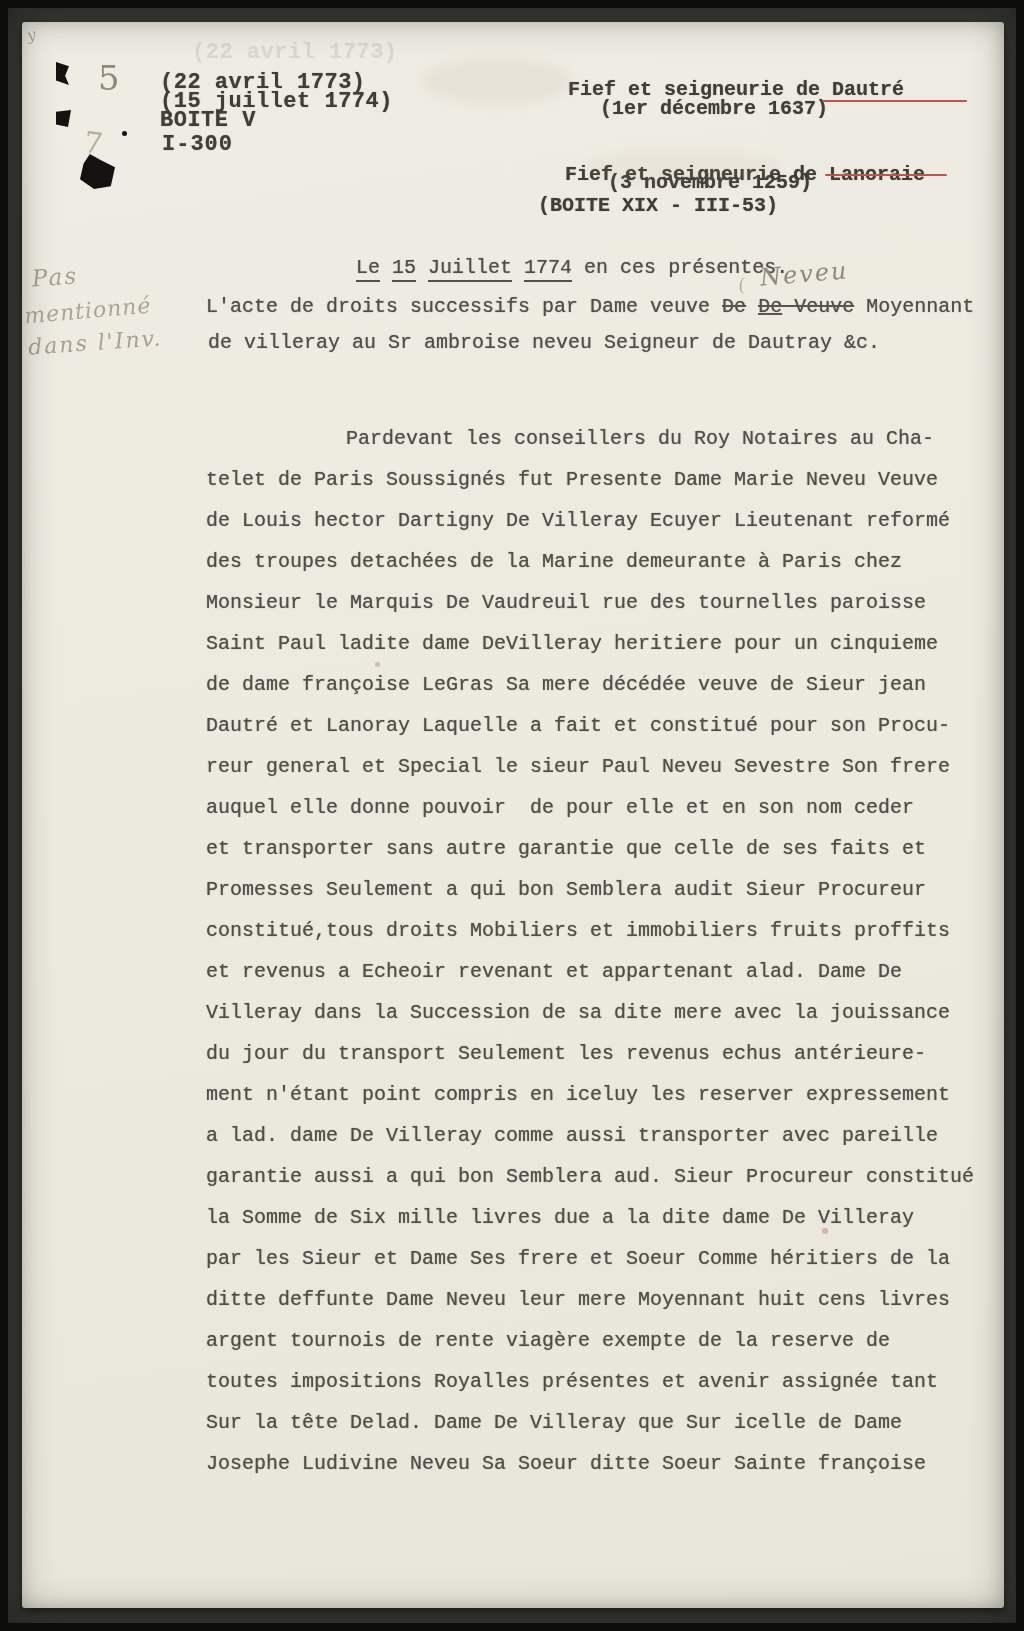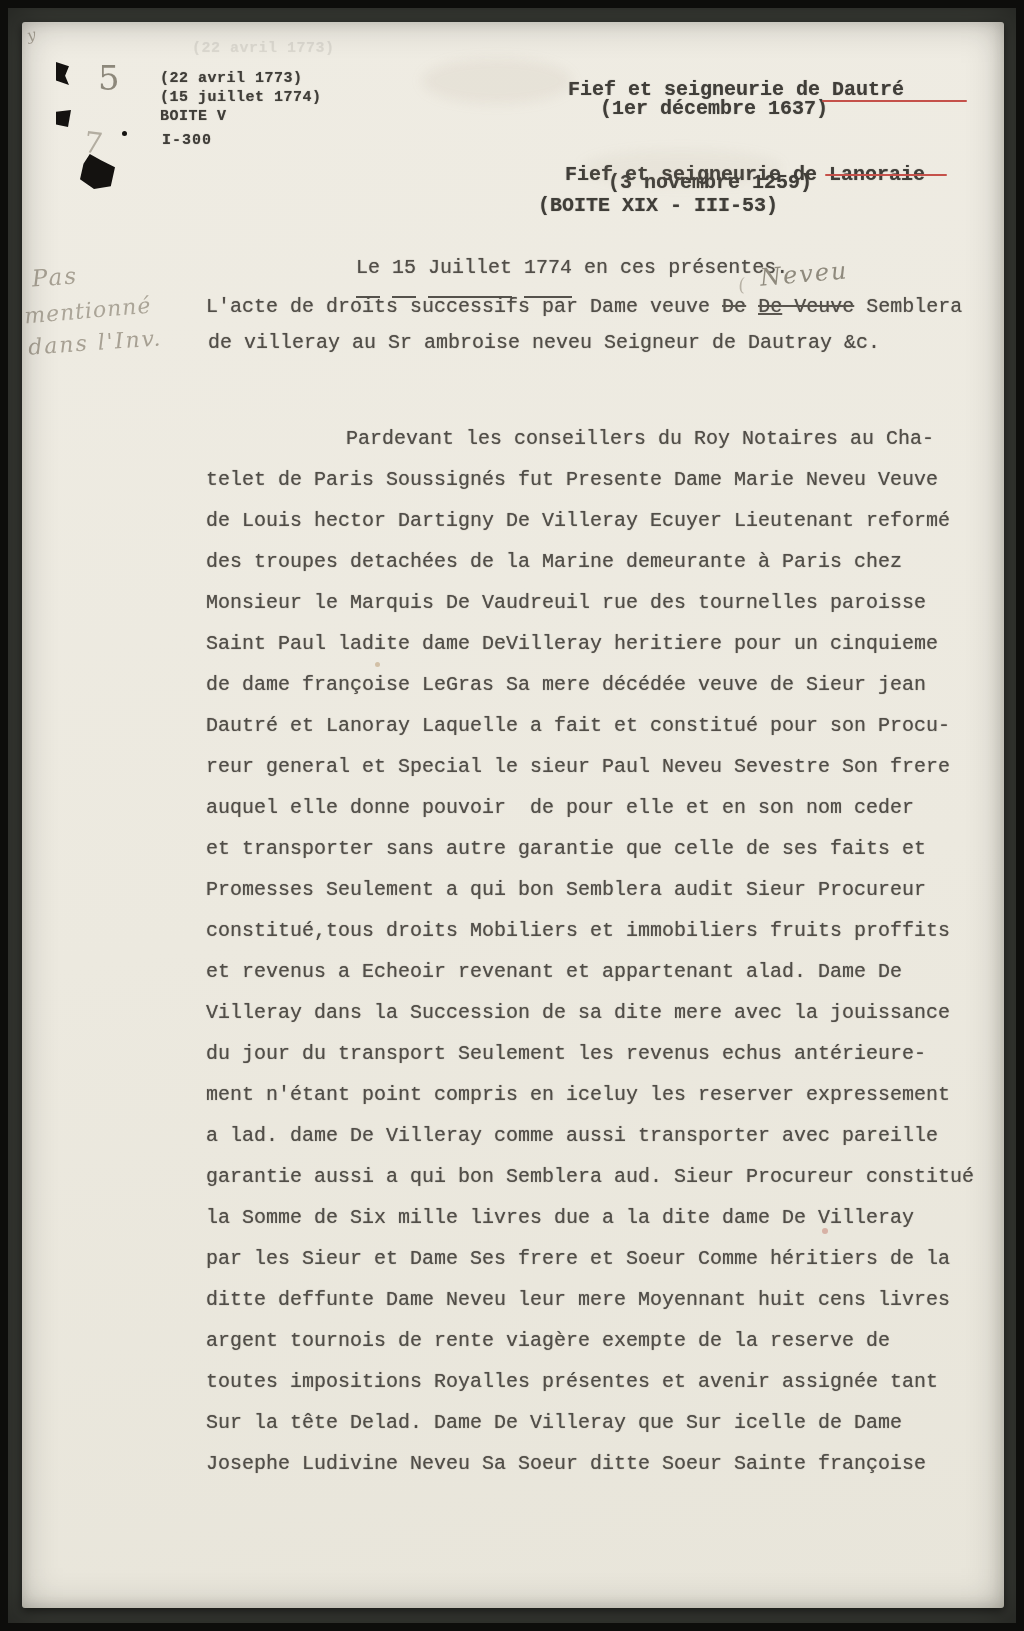--- a/index.html
+++ b/index.html
@@ -13,23 +13,23 @@
   .stage::after{content:"";position:absolute;inset:0;box-shadow:inset 0 0 46px rgba(0,0,0,.45);pointer-events:none;}
   .paper{
     position:absolute;left:14px;top:14px;width:982px;height:1586px;
     background:linear-gradient(172deg,#efece3 0%,#ece9df 55%,#e8e5da 100%);
     border-radius:3px;
     box-shadow:0 3px 10px rgba(0,0,0,.55), inset -5px 0 14px rgba(90,85,70,.08), inset 0 -4px 12px rgba(90,85,70,.07);
   }
   .typed{color:#514e48;font-size:20px;text-shadow:0 0 1px rgba(72,66,60,.7);}
   .typed-b{color:#403e39;font-weight:bold;font-size:20px;text-shadow:0 0 1px rgba(55,50,45,.6);}
   .abs{position:absolute;white-space:pre;}
-  .hl-line{font-size:15px;letter-spacing:.5px;}
+  .hl-line{font-size:22px;letter-spacing:.5px;}
   .ghost{opacity:.11;filter:blur(.6px);}
-  .title-w{border-bottom:2px solid #55524c;padding-bottom:17px;}
+  .title-w{border-bottom:2px solid #55524c;padding-bottom:1px;}
   .strike{text-decoration:line-through;text-decoration-thickness:2px;text-decoration-color:#5a564f;}
   .strike-u{text-decoration:line-through underline;text-decoration-thickness:2px;text-decoration-color:#5a564f;}
   .red-line{position:absolute;height:2px;background:#c5514a;box-shadow:0 2px 1px -1px rgba(197,81,74,.55);border-radius:1px;}
   .pencil{font-family:"DejaVu Serif","Liberation Serif",serif;font-style:italic;color:#9b9486;}
   .body-text{position:absolute;left:184px;top:396px;width:790px;}
   .tline{white-space:pre;height:41px;line-height:41px;}
   .tline.indent{text-indent:140px;}
   .mark{position:absolute;background:#141210;}
   .stain{position:absolute;border-radius:50%;pointer-events:none;}
 </style>
@@ -51,21 +51,21 @@
     <div class="red-line" style="left:800px;top:78px;width:145px;"></div>
 
     <div class="abs typed-b" style="left:543px;top:141px;"><span>Fief et seigneurie de </span><span>Lanoraie</span></div>
     <div class="abs typed-b" style="left:586px;top:149px;">(3 novembre 1259)</div>
     <div class="red-line" style="left:803px;top:152px;width:122px;"></div>
 
     <div class="abs typed-b" style="left:516px;top:172px;">(BOITE XIX - III-53)</div>
 
     <div class="abs typed" style="left:334px;top:234px;"><span class="title-w">Le</span><span> </span><span class="title-w">15</span><span> </span><span class="title-w">Juillet</span><span> </span><span class="title-w">1774</span><span> en ces présentes.</span></div>
 
-    <div class="abs typed" style="left:184px;top:273px;"><span>L'acte de droits successifs par Dame veuve </span><span class="strike">De</span><span> </span><span class="strike-u">De</span><span class="strike"> Veuve</span><span> Semblera</span></div>
+    <div class="abs typed" style="left:184px;top:273px;"><span>L'acte de droits successifs par Dame veuve </span><span class="strike">De</span><span> </span><span class="strike-u">De</span><span class="strike"> Veuve</span><span> Moyennant</span></div>
     <div class="abs pencil" style="left:716px;top:252px;font-size:18px;opacity:.65;transform:rotate(-8deg);">(</div>
     <div class="abs pencil" style="left:738px;top:238px;font-size:24px;color:#8f8a7d;transform:rotate(-5deg);letter-spacing:2px;">Neveu</div>
 
     <div class="abs typed" style="left:186px;top:309px;">de villeray au Sr ambroise neveu Seigneur de Dautray &amp;c.</div>
 
     <div class="abs pencil" style="left:10px;top:242px;font-size:23px;letter-spacing:2px;transform:rotate(-4deg);opacity:.85;">Pas</div>
     <div class="abs pencil" style="left:2px;top:276px;font-size:22px;letter-spacing:1px;transform:rotate(-5deg);opacity:.8;">mentionné</div>
     <div class="abs pencil" style="left:6px;top:308px;font-size:22px;letter-spacing:2px;transform:rotate(-4deg);opacity:.85;">dans l'Inv.</div>
 
     <div class="abs pencil" style="left:76px;top:36px;font-size:34px;font-style:normal;color:#8d887b;">5</div>

